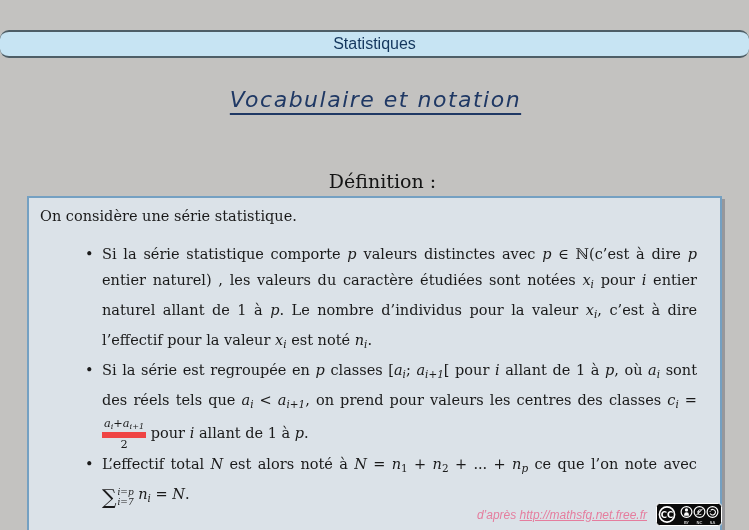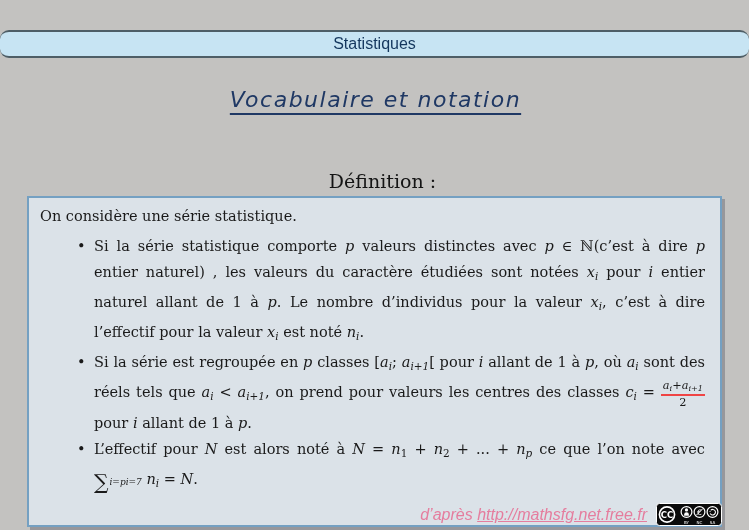--- a/index.html
+++ b/index.html
@@ -36,40 +36,40 @@
   }
   
   .def-box{
     position:absolute;left:27px;top:196px;width:669px;min-height:253px;
     background:#dbe2e8;border:2px solid #74a0c2;
     box-shadow:3px 3px 0 #97979b;
     padding:5px 11px 25px 11px;
     font-size:14.5px;line-height:26px;color:#1a1a1a;
   }
   .def-box p.intro{margin:0;}
-  ul.bullets{margin:4px;padding:0 0 0 50px;list-style:none;}
+  ul.bullets{margin:12px;padding:0 0 0 50px;list-style:none;}
   ul.bullets li{position:relative;text-align:justify;}
   ul.bullets li::before{content:"\2022";position:absolute;left:-17px;}
   
   .var{font-style:italic;}
   .sub{font-size:72%;vertical-align:-0.28em;}
   .frac{display:inline-block;text-align:center;vertical-align:-0.85em;line-height:1.2;font-size:78%;}
-  .frac .num{display:block;border-bottom:2px solid #ef4444;padding:0 2px;}
+  .frac .num{display:block;border-bottom:6px solid #ef4444;padding:0 2px;}
   .frac .den{display:block;}
   .sum{display:inline-flex;align-items:center;vertical-align:-0.35em;}
   .sum .sigma{font-size:140%;line-height:1;}
-  .sum .limits{display:inline-flex;flex-direction:row;font-size:62%;line-height:1.2;font-style:italic;margin-left:1px;}
+  .sum .limits{display:inline-flex;flex-direction:column;font-size:62%;line-height:1.2;font-style:italic;margin-left:1px;}
   
   .footer{
     position:absolute;right:27px;bottom:4px;
     display:flex;align-items:center;gap:9px;
   }
   .credit{
     font-family:"Liberation Sans","DejaVu Sans",sans-serif;
-    font-style:italic;font-size:16px;color:#e57d9e;
+    font-style:italic;font-size:12px;color:#e57d9e;
   }
   .credit .credit-url{text-decoration:underline;cursor:pointer;}
   .cc-badge{display:block;cursor:pointer;}
 </style>
 </head>
 <body>
 
 <div class="slide">
 
   <div class="header-bar">
@@ -80,21 +80,21 @@
     <span>Vocabulaire et notation</span>
   </h1>
 
   <h2 class="subtitle">Définition :</h2>
 
   <div class="def-box">
     <p class="intro">On considère une série statistique.</p>
     <ul class="bullets" id="bullets">
         <li><span>Si la série statistique comporte </span><span class="var">p</span><span> valeurs distinctes avec </span><span class="var">p</span><span> ∈ ℕ(c’est à dire </span><span class="var">p</span><span> entier naturel) , les valeurs du caractère étudiées sont notées </span><span class="var">x</span><span class="var sub">i</span><span> pour </span><span class="var">i</span><span> entier naturel allant de 1 à </span><span class="var">p</span><span>. Le nombre d’individus pour la valeur </span><span class="var">x</span><span class="var sub">i</span><span>, c’est à dire l’effectif pour la valeur </span><span class="var">x</span><span class="var sub">i</span><span> est noté </span><span class="var">n</span><span class="var sub">i</span><span>.</span></li>
         <li><span>Si la série est regroupée en </span><span class="var">p</span><span> classes [</span><span class="var">a</span><span class="var sub">i</span><span>; </span><span class="var">a</span><span class="var sub">i+1</span><span>[ pour </span><span class="var">i</span><span> allant de 1 à </span><span class="var">p</span><span>, où </span><span class="var">a</span><span class="var sub">i</span><span> sont des réels tels que </span><span class="var">a</span><span class="var sub">i</span><span> &lt; </span><span class="var">a</span><span class="var sub">i+1</span><span>, on prend pour valeurs les centres des classes </span><span class="var">c</span><span class="var sub">i</span><span> = </span><span class="frac"><span class="num"><span class="var">a</span><span class="var sub">i</span><span>+</span><span class="var">a</span><span class="var sub">i+1</span></span><span class="den"><span>2</span></span></span><span> pour </span><span class="var">i</span><span> allant de 1 à </span><span class="var">p</span><span>.</span></li>
-        <li><span>L’effectif pour </span><span class="var">N</span><span> est alors noté à </span><span class="var">N</span><span> = </span><span class="var">n</span><span class="sub">1</span><span> + </span><span class="var">n</span><span class="sub">2</span><span> + ... + </span><span class="var">n</span><span class="var sub">p</span><span> ce que l’on note avec </span><span class="sum">
+        <li><span>L’effectif total </span><span class="var">N</span><span> est alors noté à </span><span class="var">N</span><span> = </span><span class="var">n</span><span class="sub">1</span><span> + </span><span class="var">n</span><span class="sub">2</span><span> + ... + </span><span class="var">n</span><span class="var sub">p</span><span> ce que l’on note avec </span><span class="sum">
             <span class="sigma">∑</span>
             <span class="limits">
               <span class="lim-top"><span>i=p</span></span>
               <span class="lim-bot"><span>i=7</span></span>
             </span>
           </span><span> </span><span class="var">n</span><span class="var sub">i</span><span> = </span><span class="var">N</span><span>.</span></li>
       </ul>
   </div>
 
   <div class="footer">

